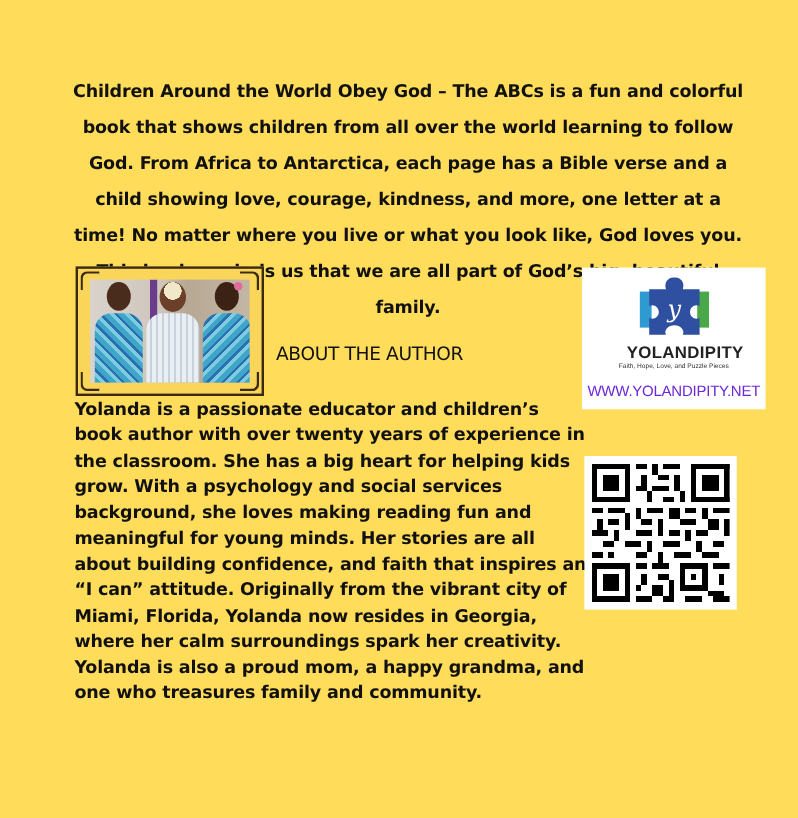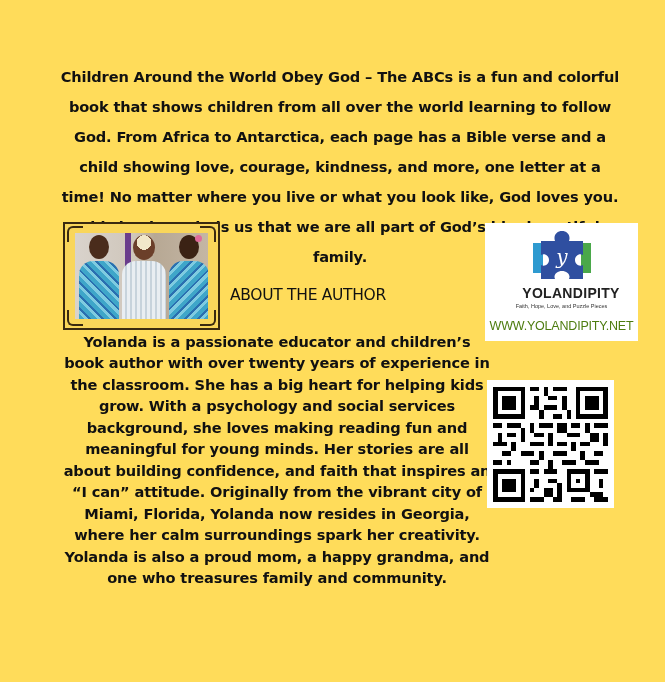--- a/index.html
+++ b/index.html
@@ -85,21 +85,20 @@
   .bio {
     position: absolute;
     left: 62px;
     top: 331px;
     width: 430px;
     font-weight: bold;
     font-size: 14.6px;
     line-height: 21.45px;
     letter-spacing: -0.15px;
     white-space: pre-line;
-    text-align: center;
   }
 
   .logo-box {
     position: absolute;
     left: 485px;
     top: 223px;
     width: 153px;
     height: 118px;
     background: #ffffff;
   }
@@ -132,21 +131,21 @@
     font-size: 5.5px;
     color: #333;
   }
   .logo-url {
     position: absolute;
     left: 0; right: 0;
     top: 96px;
     text-align: center;
     font-family: "Liberation Sans", sans-serif;
     font-size: 12.5px;
-    color: #4d7c0f;
+    color: #6d28d9;
     letter-spacing: -0.2px;
   }
 
   .qr-box {
     position: absolute;
     left: 487px;
     top: 380px;
     width: 127px;
     height: 128px;
     background: #ffffff;

